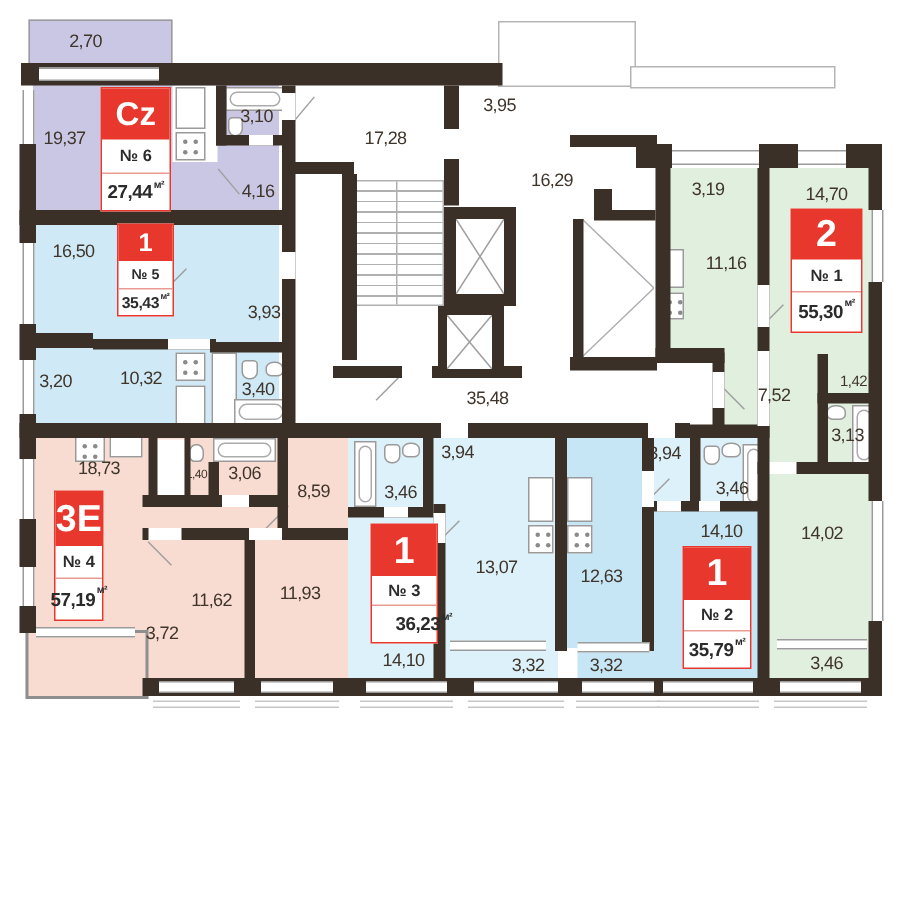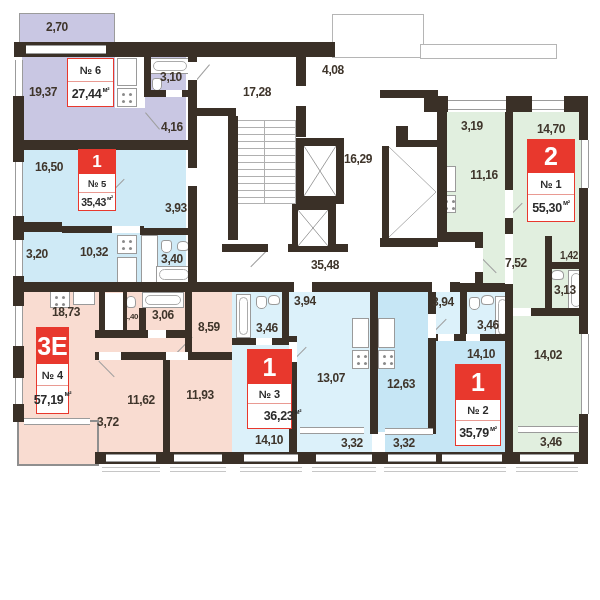--- a/index.html
+++ b/index.html
@@ -6,21 +6,21 @@
   .plan{position:relative;width:600px;height:600px;background:#fff;overflow:hidden;
         font-family:"Liberation Sans",sans-serif;}
   .room{position:absolute;z-index:1;}
   .wall{position:absolute;background:var(--wall);z-index:3;}
   .gap{position:absolute;background:#fff;z-index:4;}
   .winH{position:absolute;background:#fff;border-top:1px solid var(--line);border-bottom:1px solid var(--line);z-index:4;}
   .winV{position:absolute;background:#fff;border-left:1px solid var(--line);border-right:1px solid var(--line);z-index:4;}
   .sill{position:absolute;height:3px;border-top:1px solid #c6c6c6;border-bottom:1px solid #c6c6c6;z-index:1;}
   .thinbox{position:absolute;border:1px solid #b5b5b5;background:#fff;z-index:1;}
   .balc{position:absolute;border:2px solid #8f8f8f;z-index:1;}
-  .lbl{position:absolute;z-index:5;font-weight:bold;font-size:12px;color:var(--text);
+  .lbl{position:absolute;z-index:5;font-weight:normal;font-size:12px;color:var(--text);
        letter-spacing:-0.4px;white-space:nowrap;transform:translate(-50%,-50%);}
   .lbl.sm{font-size:8px;}
   .lbl.md{font-size:10px;text-align:right;}
   .fix{position:absolute;background:#fff;border:1px solid #9a9a9a;z-index:2;box-sizing:border-box;}
   .tub::after{content:"";position:absolute;inset:2px;border:1px solid #ababab;border-radius:7px;}
   .wc{border-radius:3px 3px 5px 5px;}
   .sink{border-radius:45% 45% 35% 35%;}
   .stove .dots{position:absolute;left:4px;top:4px;width:3px;height:3px;background:#8a8a8a;border-radius:50%;
        box-shadow:7px 0 #8a8a8a,0 7px #8a8a8a,7px 7px #8a8a8a;}
   .stairs{position:absolute;z-index:2;background:repeating-linear-gradient(to bottom,#fff 0 6px,#b0b0b0 6px 7px);
@@ -275,22 +275,22 @@
   <div class="lbl" style="left:94px;top:252px;">10,32</div>
   <div class="lbl" style="left:172px;top:259px;">3,40</div>
   <div class="lbl" style="left:66px;top:312px;">18,73</div>
   <div class="lbl sm" style="left:131px;top:316px;">1,40</div>
   <div class="lbl" style="left:163px;top:315px;">3,06</div>
   <div class="lbl" style="left:209px;top:327px;">8,59</div>
   <div class="lbl" style="left:141px;top:400px;">11,62</div>
   <div class="lbl" style="left:200px;top:395px;">11,93</div>
   <div class="lbl" style="left:61px;top:422px;margin-left:47px;">3,72</div>
   <div class="lbl" style="left:257px;top:92px;">17,28</div>
-  <div class="lbl" style="left:333px;top:70px;">4,08</div>
-  <div class="lbl" style="left:358px;top:120px;margin-top:39px;">16,29</div>
+  <div class="lbl" style="left:333px;top:70px;">3,95</div>
+  <div class="lbl" style="left:368px;top:120px;">16,29</div>
   <div class="lbl" style="left:325px;top:265px;">35,48</div>
   <div class="lbl" style="left:305px;top:301px;">3,94</div>
   <div class="lbl" style="left:267px;top:328px;">3,46</div>
   <div class="lbl" style="left:331px;top:378px;">13,07</div>
   <div class="lbl" style="left:269px;top:440px;">14,10</div>
   <div class="lbl" style="left:352px;top:443px;">3,32</div>
   <div class="lbl" style="left:401px;top:384px;">12,63</div>
   <div class="lbl" style="left:404px;top:443px;">3,32</div>
   <div class="lbl" style="left:443px;top:302px;">3,94</div>
   <div class="lbl" style="left:488px;top:325px;">3,46</div>
@@ -298,20 +298,21 @@
   <div class="lbl" style="left:472px;top:126px;">3,19</div>
   <div class="lbl" style="left:551px;top:129px;">14,70</div>
   <div class="lbl" style="left:484px;top:175px;">11,16</div>
   <div class="lbl" style="left:516px;top:263px;">7,52</div>
   <div class="lbl md" style="left:569px;top:255px;">1,42</div>
   <div class="lbl" style="left:565px;top:290px;">3,13</div>
   <div class="lbl" style="left:548px;top:355px;">14,02</div>
   <div class="lbl" style="left:551px;top:442px;">3,46</div>
 
   <div class="tag" style="left:67px;top:58px;width:47px;">
+    <div class="code" style="height:34px;font-size:22px;">Cz</div>
     <div class="num" style="height:22px;">№ 6</div>
     <div class="area" style="height:24px;">
         <span>27,44</span>
         <span class="u">м²</span>
       </div>
   </div>
   <div class="tag" style="left:78px;top:149px;width:38px;">
     <div class="code" style="height:24px;font-size:17px;">1</div>
     <div class="num" style="height:18px;font-size:9.5px;">№ 5</div>
     <div class="area" style="height:17px;font-size:10.5px;">

